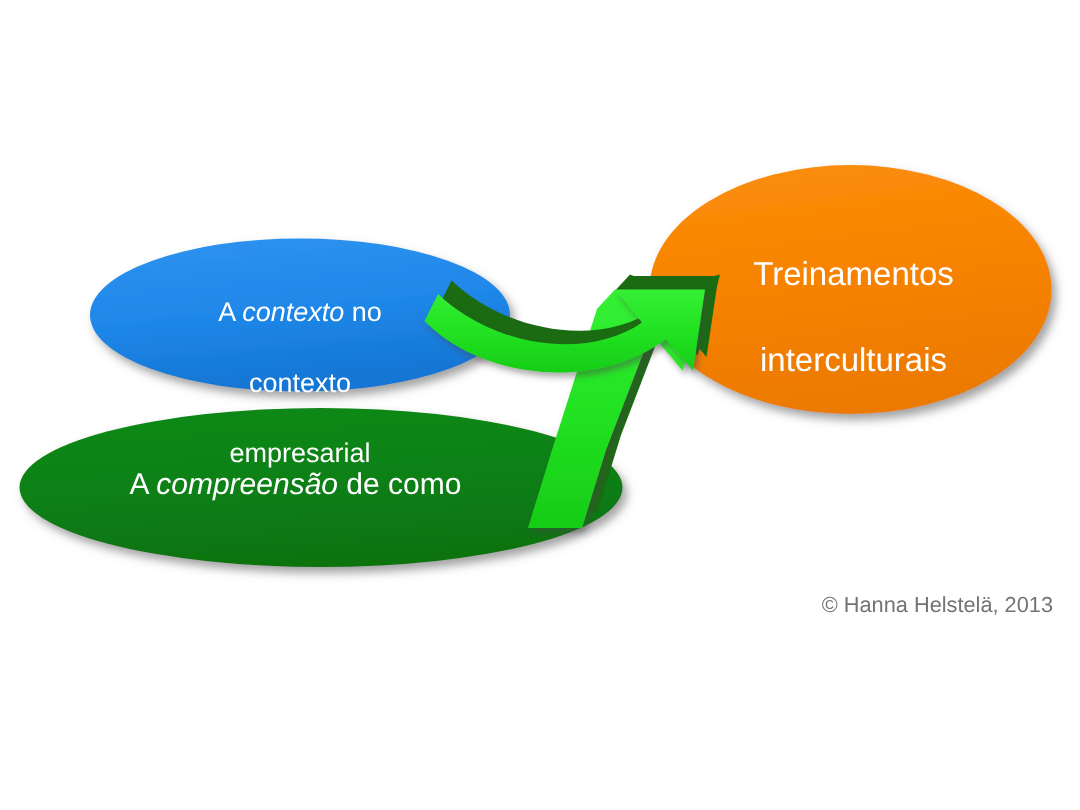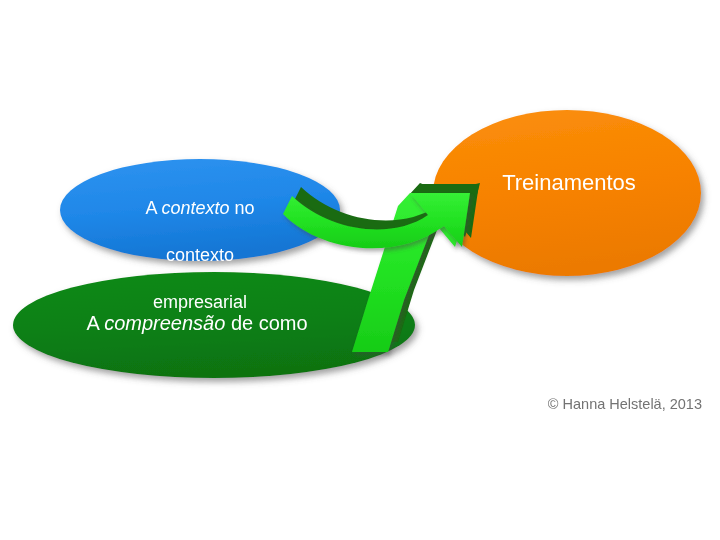--- a/index.html
+++ b/index.html
@@ -135,20 +135,20 @@
   </div>
 
   <div class="node-label" id="label-understanding">
     <span>A </span><em>compreensão</em><span> de como</span><br>
     <br>
     <span>culturais</span>
   </div>
 
   <div class="node-label" id="label-training">
     <span>Treinamentos</span><br>
-    <br>
+    <span>interculturais</span><br>
     <br>
     <span>empresas</span>
   </div>
 
   <div id="copyright">© Hanna Helstelä, 2013</div>
 
 </div>
 
 </body></html>

